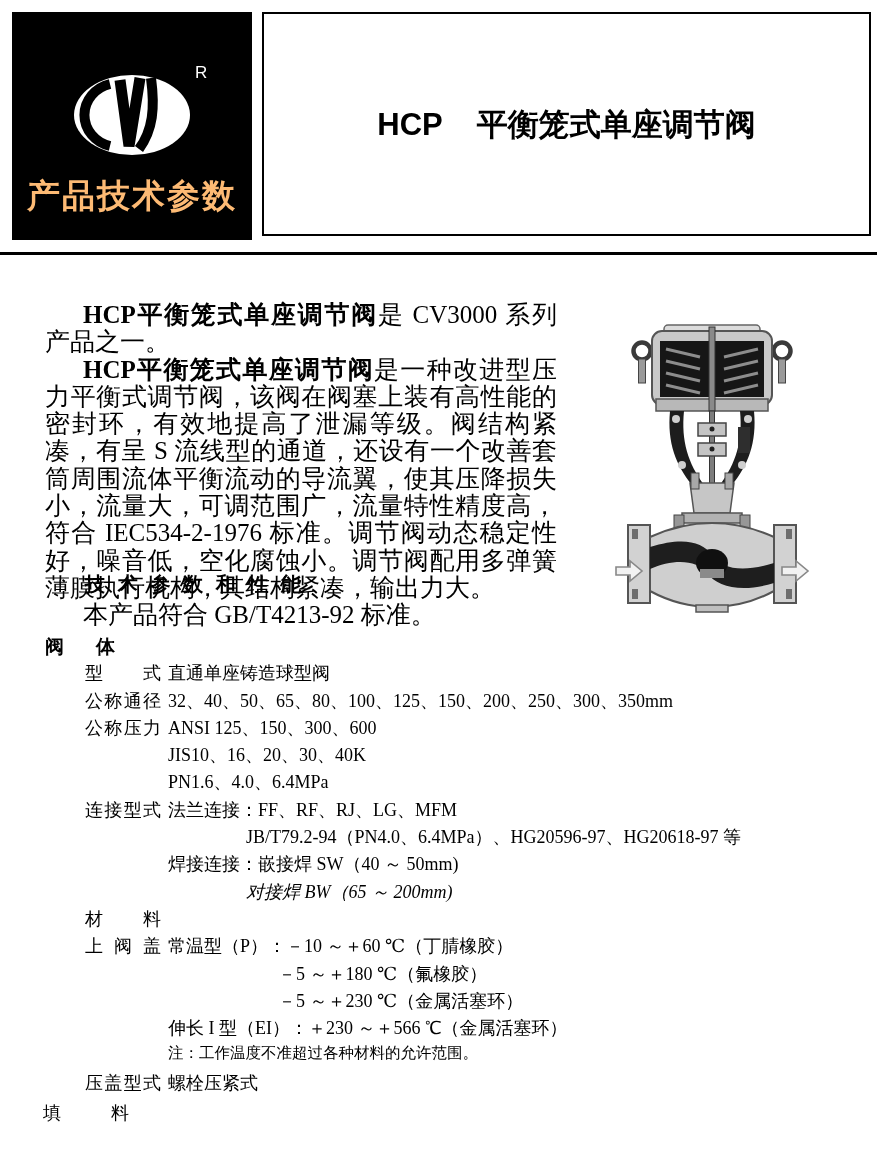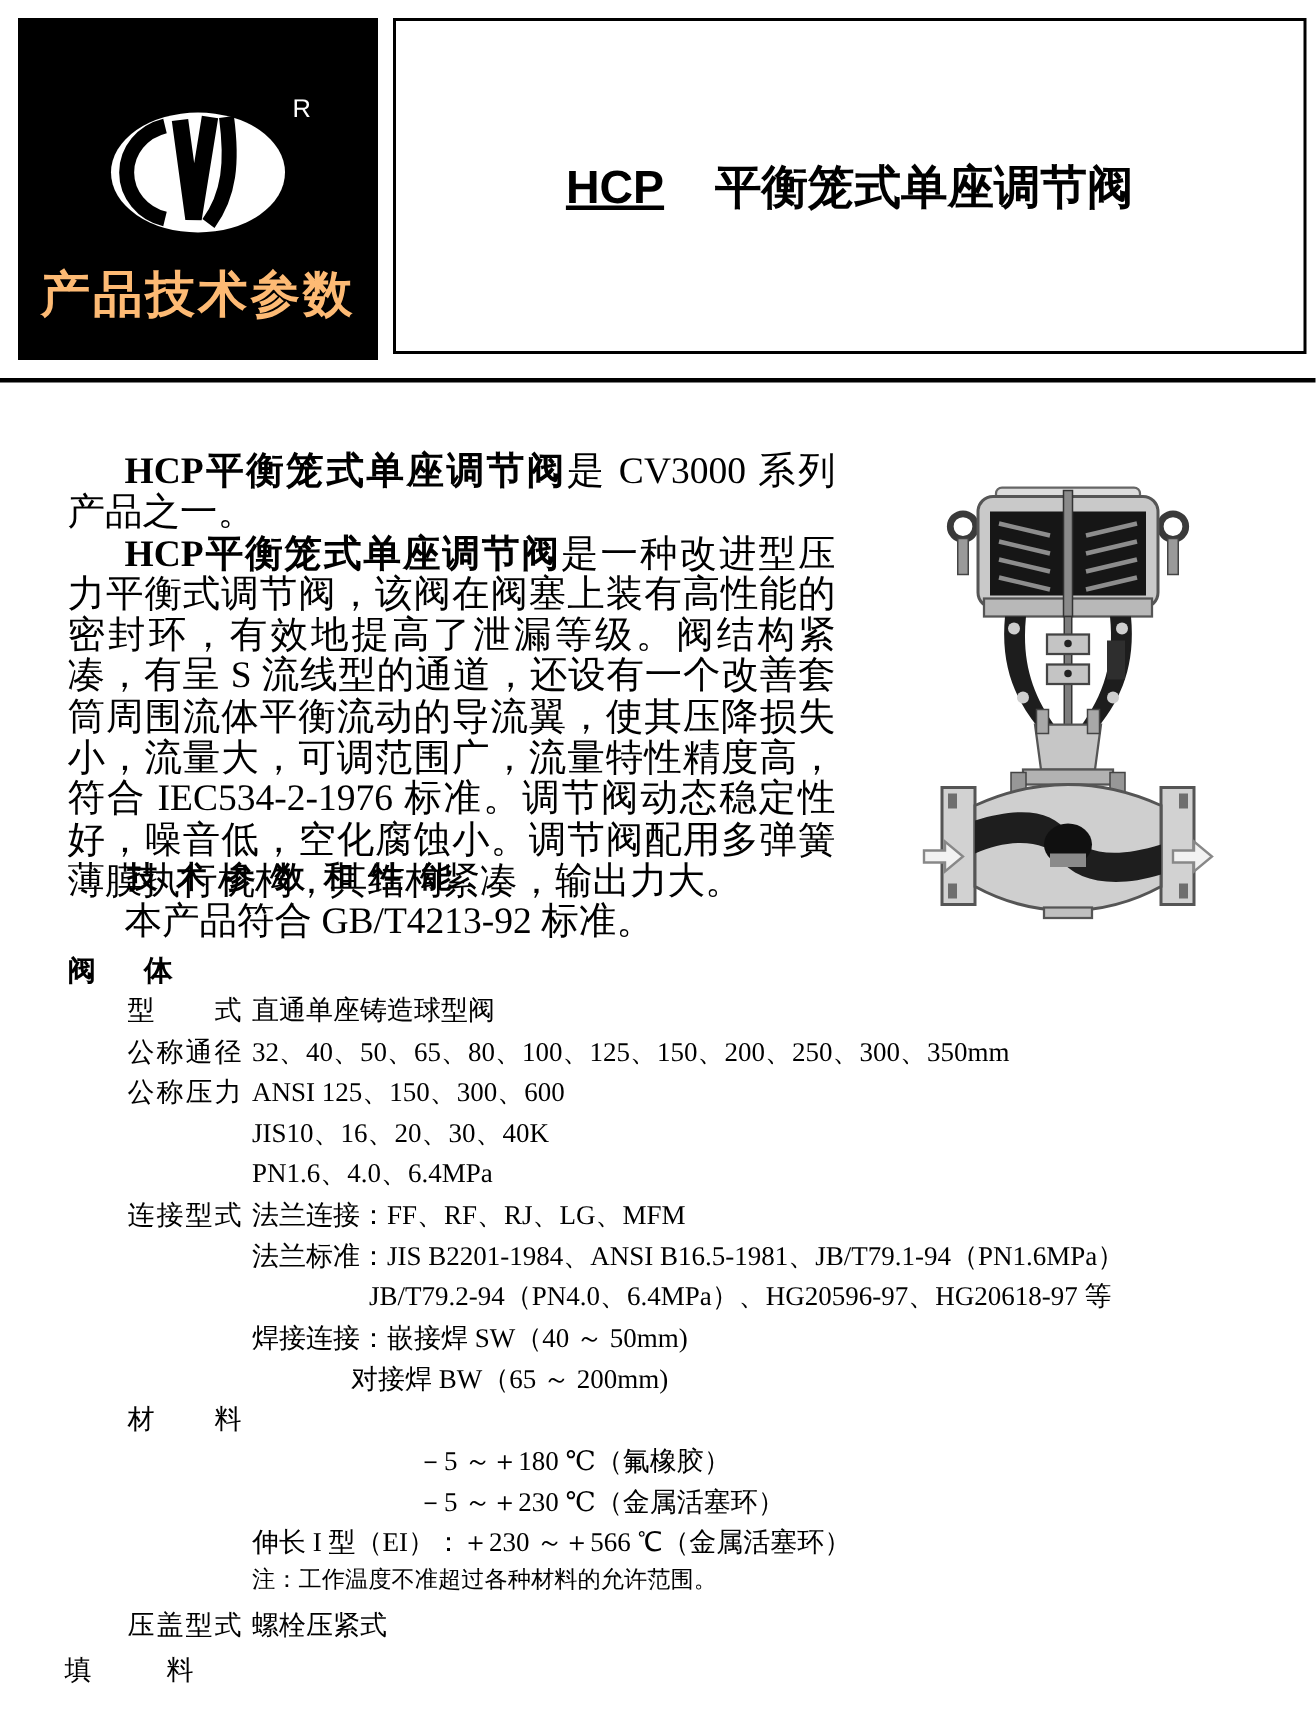--- a/index.html
+++ b/index.html
@@ -28,21 +28,21 @@
     border:2px solid #000;background:#fff;
   }
   .series-line{
     position:absolute;top:30px;right:18px;
     font-weight:bold;font-size:17px;white-space:nowrap;
   }
   .model-line{
     position:absolute;top:90px;left:0;width:100%;
     text-align:center;font-weight:bold;font-size:31px;white-space:nowrap;
   }
-  .model-line .model{font-family:"Liberation Sans","DejaVu Sans",sans-serif;text-decoration:underline;}
+  .model-line .model{font-family:"Liberation Sans","DejaVu Sans",sans-serif;}
   .model-line .mtitle{margin-left:34px;}
   .top-rule{
     position:absolute;left:0;top:252px;width:877px;height:3px;background:#000;
   }
   
   .intro{
     position:absolute;left:45px;top:301px;width:512px;
     font-size:25px;line-height:27.3px;
     text-align:justify;
   }
@@ -199,33 +199,34 @@
       <span class="spec-value" style="left: 168px;">JIS10、16、20、30、40K</span>
     </div>
     <div class="spec-row">
       <span class="spec-value" style="left: 168px;">PN1.6、4.0、6.4MPa</span>
     </div>
     <div class="spec-row">
       <span class="spec-label">连接型式</span>
       <span class="spec-value" style="left: 168px;">法兰连接：FF、RF、RJ、LG、MFM</span>
     </div>
     <div class="spec-row">
-      <span class="spec-value" style="left: 168px;">法兰标准：JIS B2201-1984、ANSI B16.5-1981、JB/T79.1-94（PN1.6MPa）</span>
-    </div>
-    <div class="spec-row">
       <span class="spec-value" style="left: 246px;">JB/T79.2-94（PN4.0、6.4MPa）、HG20596-97、HG20618-97 等</span>
     </div>
     <div class="spec-row">
       <span class="spec-value" style="left: 168px;">焊接连接：嵌接焊 SW（40 ～ 50mm)</span>
     </div>
     <div class="spec-row">
-      <span class="spec-value" style="left: 234px;">对接焊 BW（65 ～ 200mm)</span>
+      <span class="spec-value" style="left: 246px; font-style: italic;">对接焊 BW（65 ～ 200mm)</span>
     </div>
     <div class="spec-row">
       <span class="spec-label">材料</span>
+    </div>
+    <div class="spec-row">
+      <span class="spec-label">上阀盖</span>
+      <span class="spec-value" style="left: 168px;">常温型（P）：－10 ～＋60 ℃（丁腈橡胶）</span>
     </div>
     <div class="spec-row">
       <span class="spec-value" style="left: 278px;">－5 ～＋180 ℃（氟橡胶）</span>
     </div>
     <div class="spec-row">
       <span class="spec-value" style="left: 278px;">－5 ～＋230 ℃（金属活塞环）</span>
     </div>
     <div class="spec-row">
       <span class="spec-value" style="left: 168px; font-family: Liberation Serif, serif;">伸长 I 型（EI）：＋230 ～＋566 ℃（金属活塞环）</span>
     </div>

